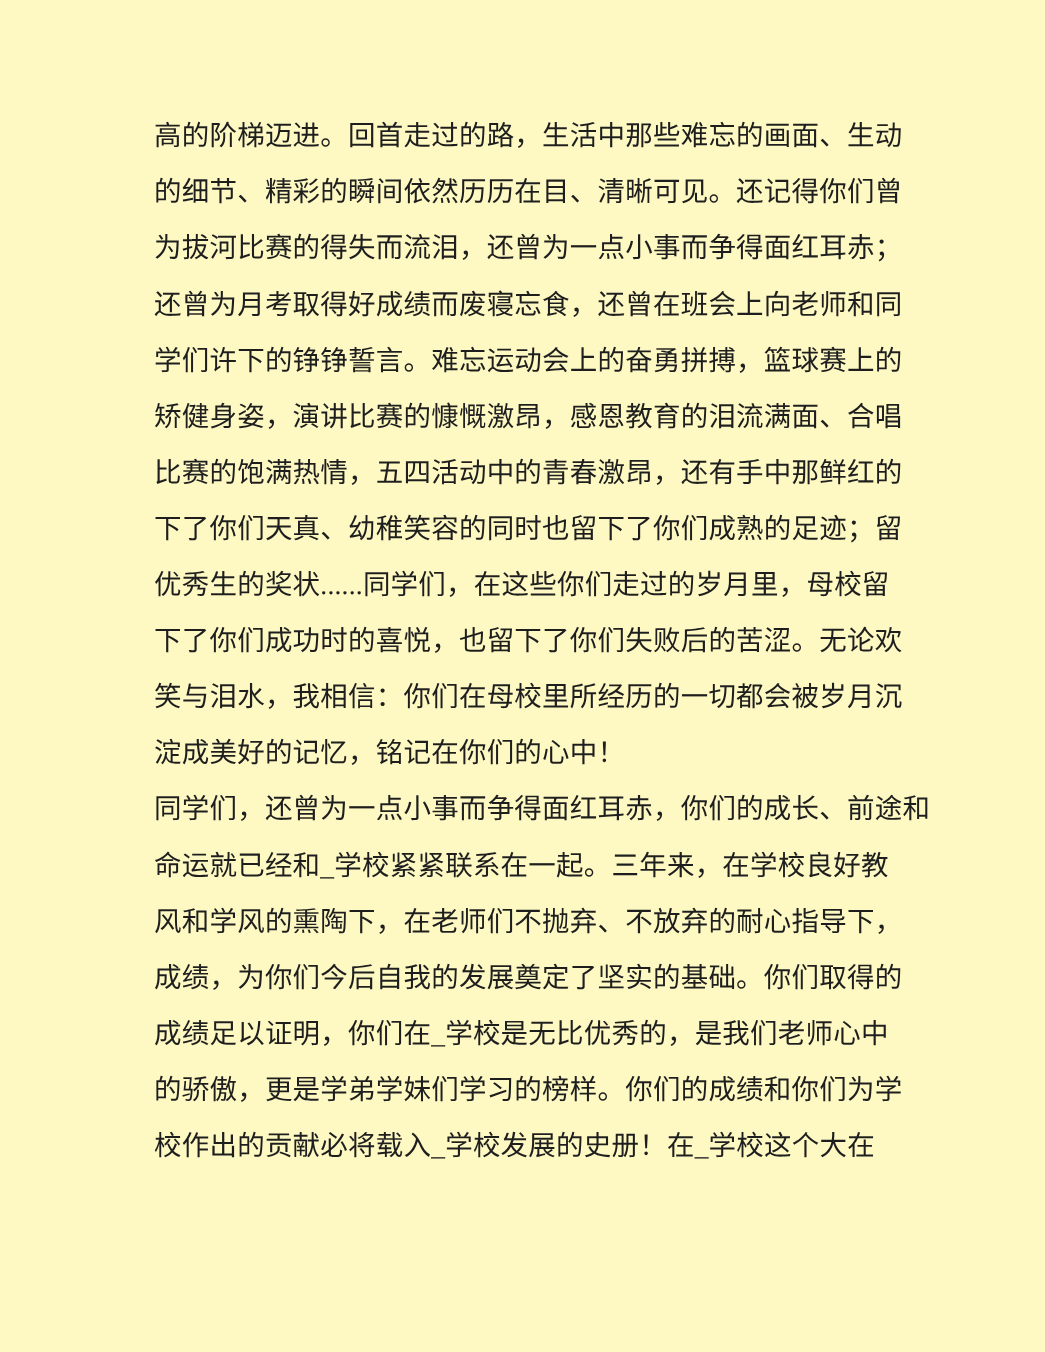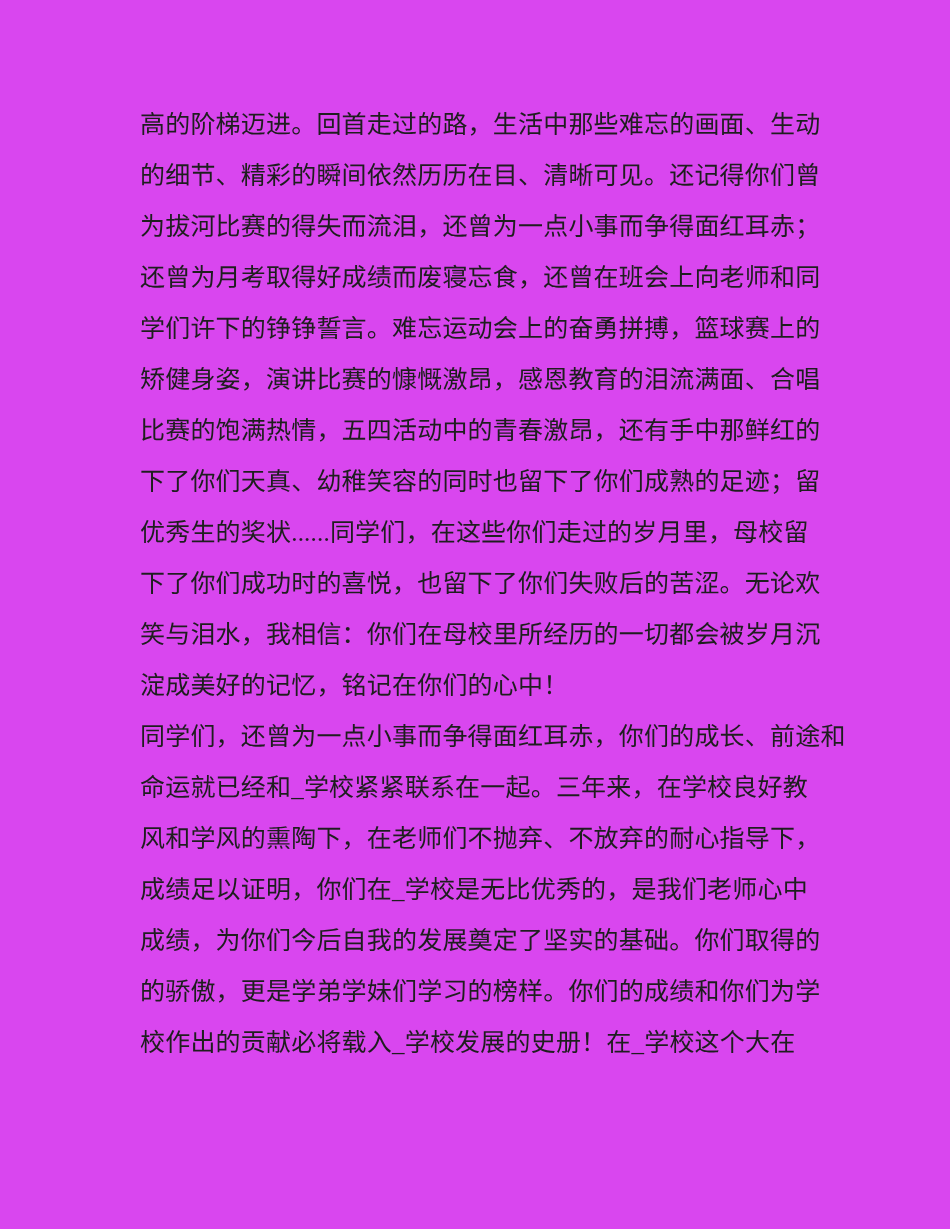--- a/index.html
+++ b/index.html
@@ -4,21 +4,21 @@
 <style>
   html, body {
     margin: 0;
     padding: 0;
     background: #ffffff;
   }
   .page {
     position: relative;
     width: 950px;
     height: 1229px;
-    background: #d946ef;
+    background: #fef9c3;
     overflow: hidden;
   }
   .text-block {
     position: absolute;
     top: 99px;
     left: 140px;
     width: 690px;
     font-family: "Liberation Serif", "DejaVu Serif", serif;
     font-size: 25px;
     line-height: 51px;
@@ -52,20 +52,20 @@
       <div class="line">优秀生的奖状......同学们，在这些你们走过的岁月里，母校留</div>
       <div class="line">下了你们成功时的喜悦，也留下了你们失败后的苦涩。无论欢</div>
       <div class="line">笑与泪水，我相信：你们在母校里所经历的一切都会被岁月沉</div>
       <div class="line">淀成美好的记忆，铭记在你们的心中！</div>
     </div>
 
     <div class="paragraph">
       <div class="line">同学们，还曾为一点小事而争得面红耳赤，你们的成长、前途和</div>
       <div class="line">命运就已经和_学校紧紧联系在一起。三年来，在学校良好教</div>
       <div class="line">风和学风的熏陶下，在老师们不抛弃、不放弃的耐心指导下，</div>
+      <div class="line">成绩，为你们今后自我的发展奠定了坚实的基础。你们取得的</div>
       <div class="line">成绩足以证明，你们在_学校是无比优秀的，是我们老师心中</div>
-      <div class="line">成绩，为你们今后自我的发展奠定了坚实的基础。你们取得的</div>
       <div class="line">的骄傲，更是学弟学妹们学习的榜样。你们的成绩和你们为学</div>
       <div class="line">校作出的贡献必将载入_学校发展的史册！在_学校这个大在</div>
     </div>
 
   </div>
 </div>
 
 </body></html>

